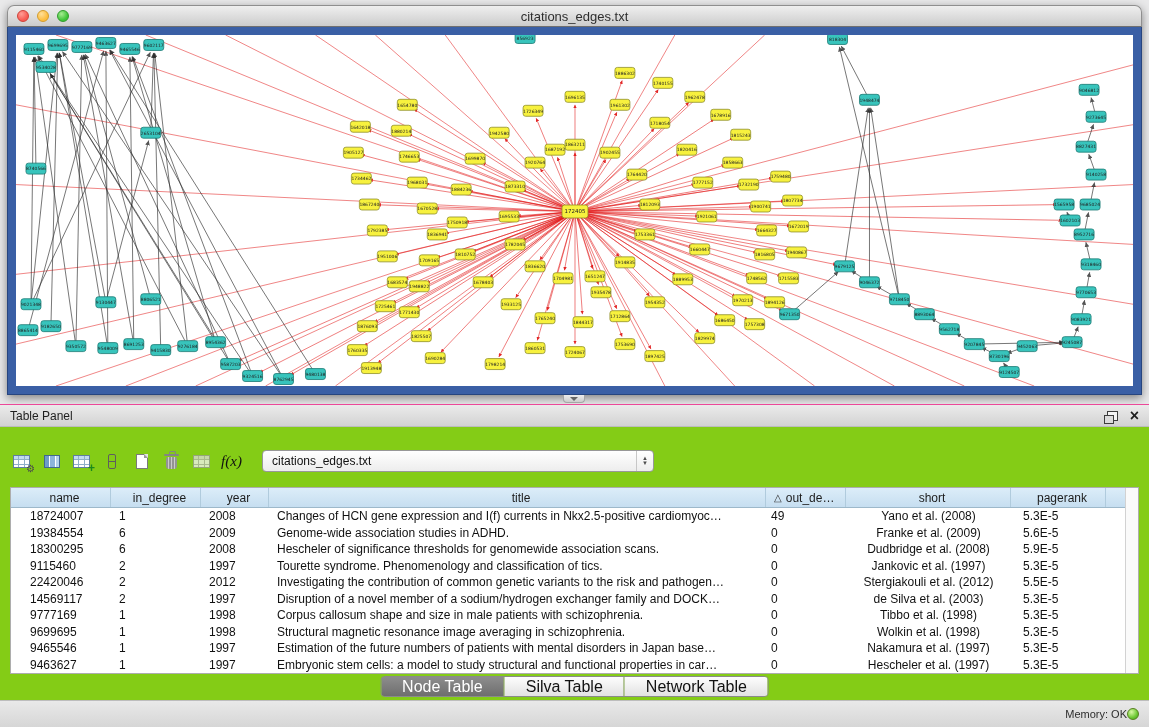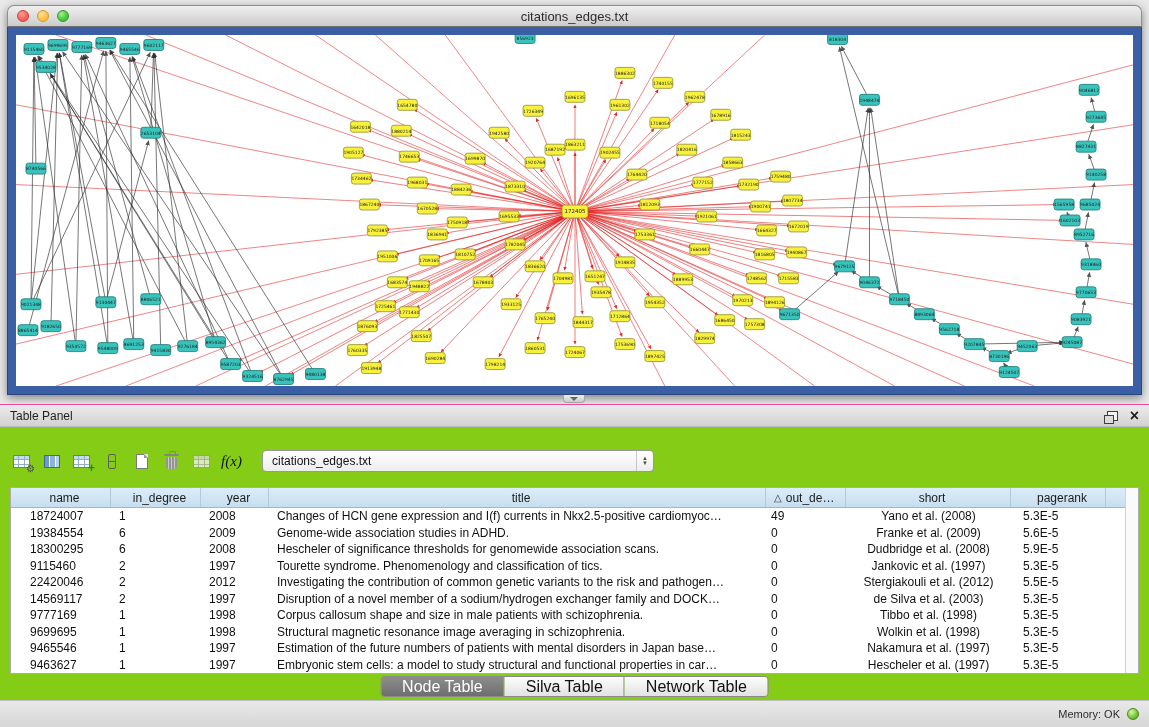--- a/index.html
+++ b/index.html
@@ -75,21 +75,21 @@
   .c5{width:165px;text-align:center;justify-content:center;}
   .c6{width:95px;padding-left:12px;}
   .th.c0,.th.c1,.th.c2,.th.c3,.th.c4,.th.c5,.th.c6{padding-left:8px;}
   .vscroll{position:absolute;top:0;right:0;bottom:0;width:13px;background:#fafafa;border-left:1px solid #d2d2d2;}
   
   .tabs{position:absolute;left:50%;transform:translateX(-50%);top:271px;height:21px;display:flex;border:1px solid #8a8a8a;border-radius:4px;overflow:hidden;}
   .tab{padding:0 21px;display:flex;align-items:center;font-size:16px;color:#111;background:linear-gradient(#fdfdfd,#e2e2e2);border-right:1px solid #9a9a9a;}
   .tab:last-child{border-right:none;}
   .tab.active{background:linear-gradient(#8d8d8d,#6e6e6e);color:#ffffff;}
   
-  .statusbar{position:absolute;left:0;bottom:0;width:1149px;height:27px;background:linear-gradient(#e9e9e9,#d6d6d6);border-top:1px solid #bdbdbd;display:flex;align-items:center;justify-content:flex-end;padding-right:10px;gap:7px;font-size:11px;color:#2d2d2d;}
+  .statusbar{position:absolute;left:0;bottom:0;width:1149px;height:27px;background:linear-gradient(#e9e9e9,#d6d6d6);border-top:1px solid #bdbdbd;display:flex;align-items:center;justify-content:flex-end;padding-right:10px;font-size:11px;color:#2d2d2d;}
   .mem-dot{width:12px;height:12px;border-radius:50%;background:radial-gradient(circle at 35% 30%,#d9f8a4,#6cc832 60%,#479a1d);border:1px solid #56811e;}
 </style>
 </head>
 <body>
 
 <div class="net-window">
   <div class="titlebar">
     <div class="traffic">
       <div class="tl tl-close"></div>
       <div class="tl tl-min"></div>

